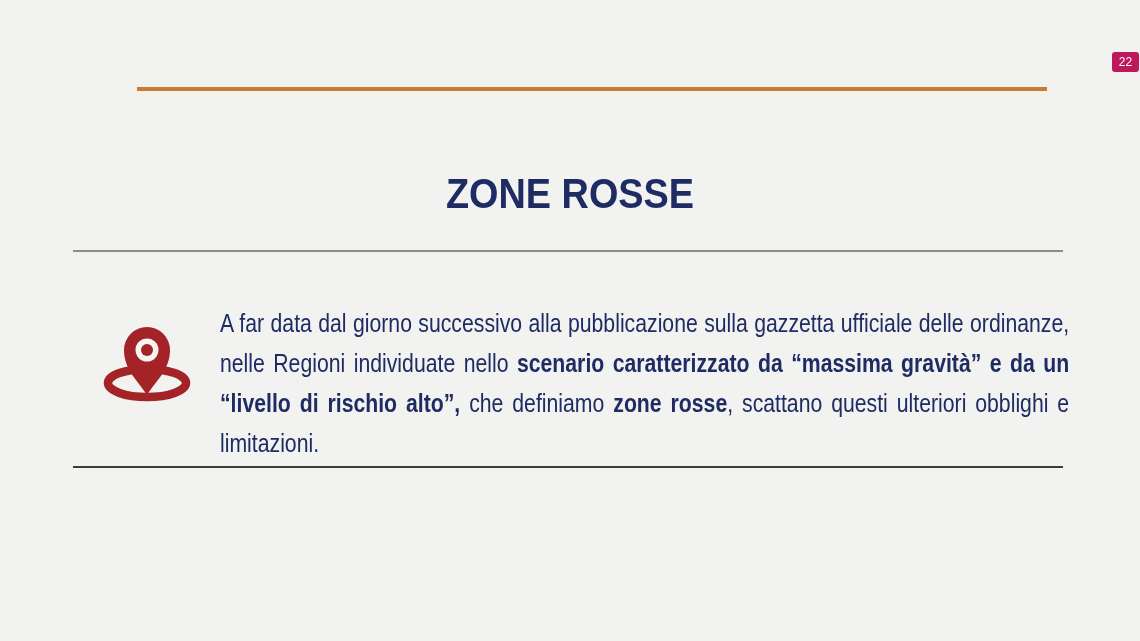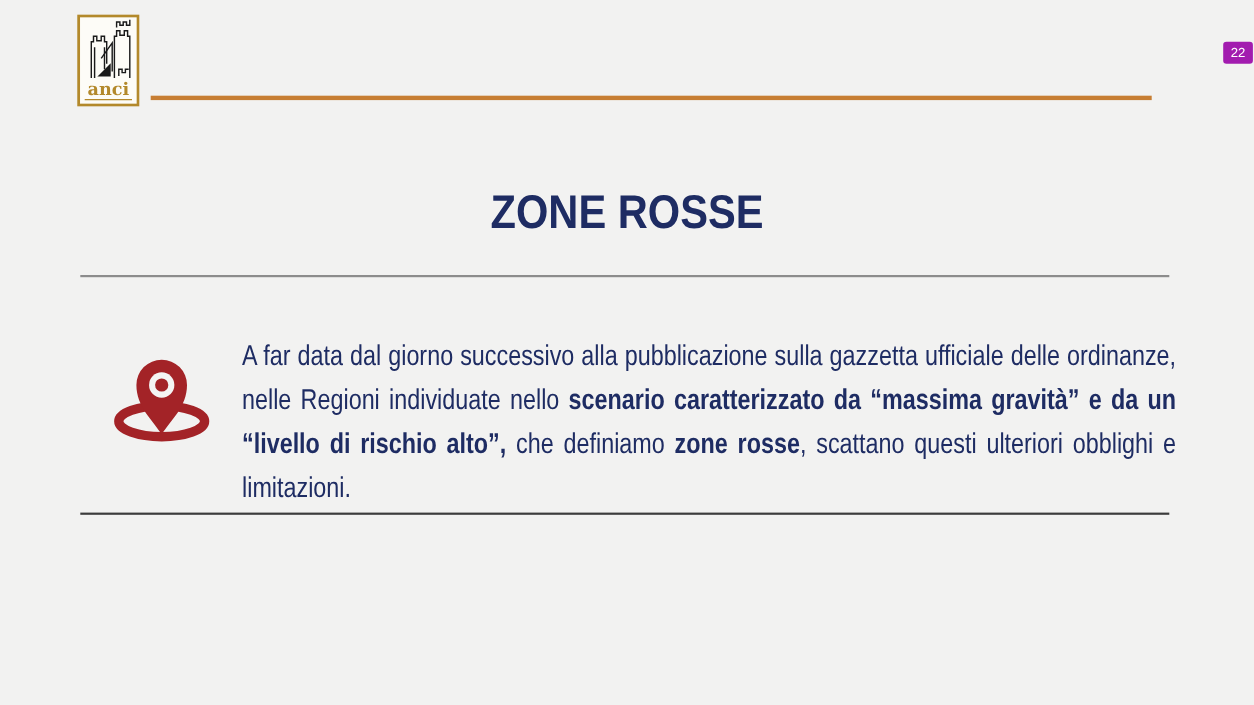--- a/index.html
+++ b/index.html
@@ -17,23 +17,23 @@
 
   
   .orange-rule {
     position: absolute; left: 137px; top: 87px;
     width: 910px; height: 4px;
     background: #C77E33;
   }
 
   
   .page-badge {
-    position: absolute; left: 1112px; top: 38px;
+    position: absolute; left: 1112px; top: 52px;
     width: 27px; height: 20px;
-    background: #a21caf; border-radius: 3px;
+    background: #be185d; border-radius: 3px;
     color: #FFFFFF; font-size: 12px; line-height: 20px;
     text-align: center;
   }
 
   
   .title {
     position: absolute; left: 0; right: 0; top: 140px;
     text-align: center;
     font-size: 43px; line-height: 48px;
     font-weight: bold;
@@ -67,36 +67,20 @@
     text-align: justify;
     color: #1E2C63;
   }
   .paragraph .b { font-weight: bold; }
 </style>
 </head>
 <body>
 
 <div class="slide">
 
-  <div class="logo">
-    <svg width="57" height="84" viewBox="0 0 57 84" xmlns="http://www.w3.org/2000/svg">
-      <rect x="1.5" y="1.5" width="54" height="81" fill="#FDFCF7" stroke="#B3892B" stroke-width="2.5"></rect>
-      <g stroke="#1A1A1A" stroke-width="1.3" fill="none">
-        <path d="M13 58 V25 h2 v-5 h3 v4 h4 v-4 h3 v5 h2 V45"></path>
-        <path d="M16 58 V30 M25 50 V30"></path>
-        <path d="M34 58 V20 h2 v-5 h3 v4 h4 v-4 h3 v5 h2 V58"></path>
-        <path d="M36 12 v-5 h3 v3 h3 v-3 h3 v3 h3 v-5"></path>
-        <path d="M22 40 L32 26 V52"></path>
-        <path d="M38 56 v-6 h3 v3 h3 v-3 h3"></path>
-        <path d="M20 56 L30 46 L30 56 Z" fill="#1A1A1A"></path>
-      </g>
-      <text x="28.5" y="73" text-anchor="middle" font-family="DejaVu Serif, serif" font-weight="bold" font-size="16" fill="#B3892B">anci</text>
-      <line x1="7" y1="77.5" x2="50" y2="77.5" stroke="#B3892B" stroke-width="1.2"></line>
-    </svg>
-  </div>
 
   <div class="orange-rule"></div>
 
   <div class="page-badge">22</div>
 
   <h1 class="title">ZONE ROSSE</h1>
 
   <div class="rule-top"></div>
 
   <div class="pin">

